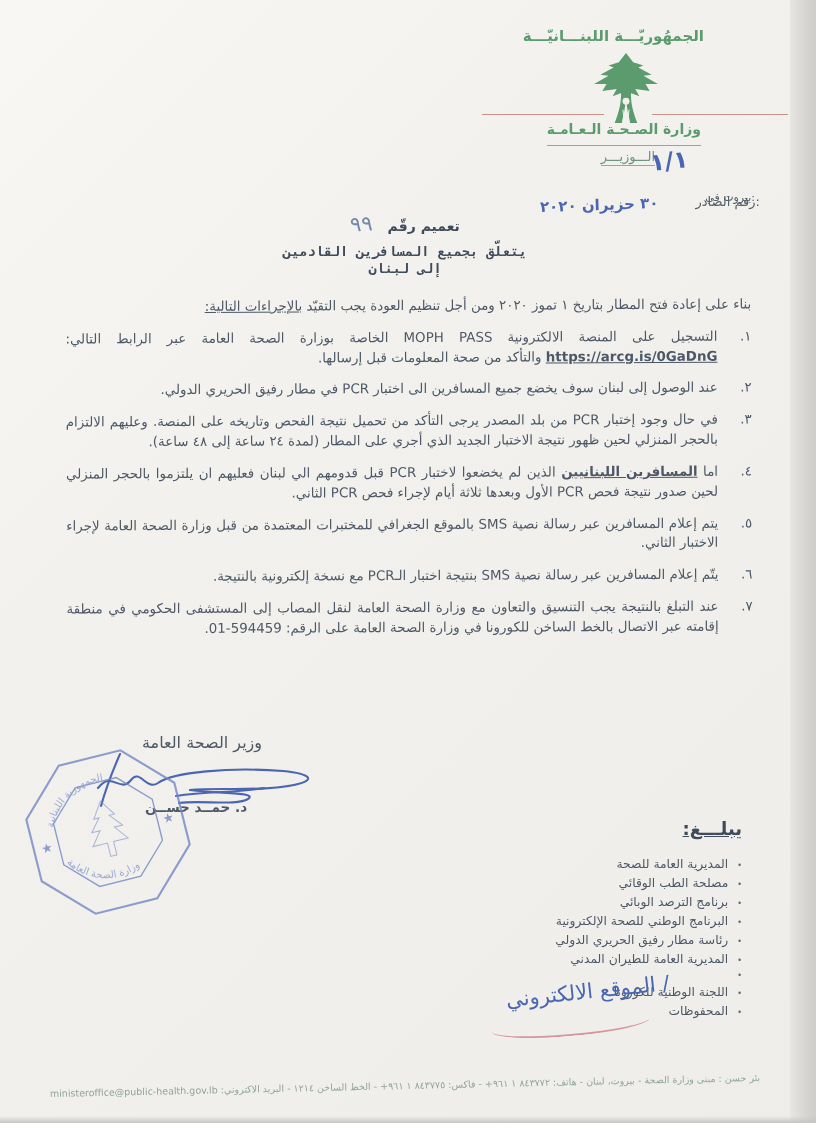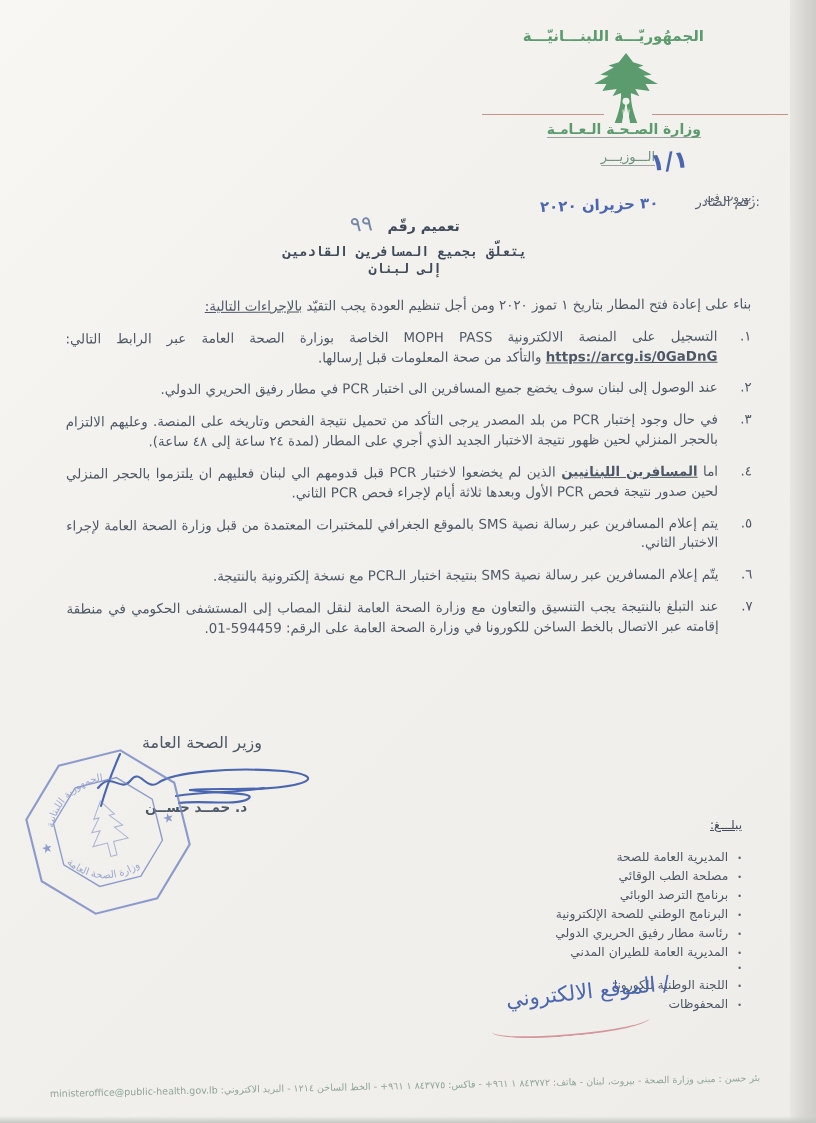--- a/index.html
+++ b/index.html
@@ -13,21 +13,21 @@
   .edge-right{top:0;right:0;width:26px;height:100%;
     background:linear-gradient(to right,#e8e6e2,#d7d5d1 60%,#cfcdc9);}
   .edge-bottom{bottom:0;left:0;width:100%;height:7px;
     background:linear-gradient(to bottom,rgba(0,0,0,0),#c4c7c3);}
   
   .republic{top:27px;right:112px;color:#5c9b6e;font-size:15px;font-weight:bold;letter-spacing:1px;}
   .cedar{top:50px;left:590px;width:72px;height:76px;}
   .redline-l{top:114px;left:482px;width:122px;height:1px;background:#bd7a6d;opacity:.8;}
   .redline-r{top:114px;left:652px;width:136px;height:1px;background:#bd7a6d;opacity:.8;}
   .ministry{top:121px;right:115px;color:#5c9b6e;font-size:14px;font-weight:bold;letter-spacing:.5px;
-    border-bottom:1px solid #9aa3a0;padding-bottom:0;}
+    border-bottom:1px solid #9aa3a0;padding-bottom:8px;}
   .minister{top:149px;right:161px;color:#6e937f;font-size:13px;letter-spacing:2px;
     border-bottom:1px solid #9aa3a0;padding-bottom:1px;}
   .issue-row{top:166px;right:56px;font-size:13px;color:#55606c;margin-top:28px;}
   .issue-hand{top:147px;right:128px;font-size:24px;color:#4a66b0;transform:rotate(-6deg);font-weight:bold;}
   .beirut-row{top:191px;right:61px;font-size:11px;color:#55606c;}
   .date-hand{top:196px;right:158px;font-size:15px;font-weight:bold;color:#4a66b0;transform:rotate(-2deg);letter-spacing:2px;}
   
   .title-block{top:212px;left:270px;width:270px;text-align:center;}
   .circ-line{font-size:14px;font-weight:bold;color:#3f4b5a;direction:rtl;}
   .circ-num{font-size:21px;font-weight:normal;color:#7587a8;display:inline-block;
@@ -43,21 +43,21 @@
   .u{text-decoration:underline;}
   .b{font-weight:bold;}
   .ltr{direction:ltr;unicode-bidi:embed;}
   
   .sig-title{top:733px;left:142px;font-size:16px;color:#4d5866;direction:rtl;}
   .sig-svg{top:742px;left:80px;width:240px;height:70px;}
   .sig-name{top:799px;left:113px;font-size:13.5px;font-weight:bold;color:#4d5866;direction:rtl;letter-spacing:1px;margin-left:32px;}
   .stamp{top:740px;left:18px;width:180px;height:184px;opacity:.8;}
   
   .dist{top:818px;right:74px;width:500px;direction:rtl;}
-  .dist-header{font-size:12px;font-weight:normal;color:#3f4b5a;text-decoration:underline;text-align:right;letter-spacing:1px;}
+  .dist-header{font-size:18px;font-weight:bold;color:#3f4b5a;text-decoration:underline;text-align:right;letter-spacing:1px;}
   .dist-list{margin-top:18px;}
   .dist-item{display:flex;direction:rtl;gap:9px;font-size:12.3px;color:#4d5866;
     margin-bottom:5px;white-space:nowrap;align-items:baseline;}
   .dist-bullet{font-size:8px;color:#5a6470;}
   .handnote{top:984px;left:420px;width:250px;font-size:21px;color:#4a66b0;
     transform:rotate(-6deg);direction:rtl;white-space:nowrap;letter-spacing:2px;}
   .pinkline{top:1022px;left:492px;width:158px;height:12px;
     border-bottom:2px solid #cf8289;border-radius:0 0 50% 50% / 0 0 11px 11px;transform:rotate(-5deg);opacity:.8;}
   
   .footer{top:1080px;left:12px;width:786px;direction:rtl;text-align:center;

